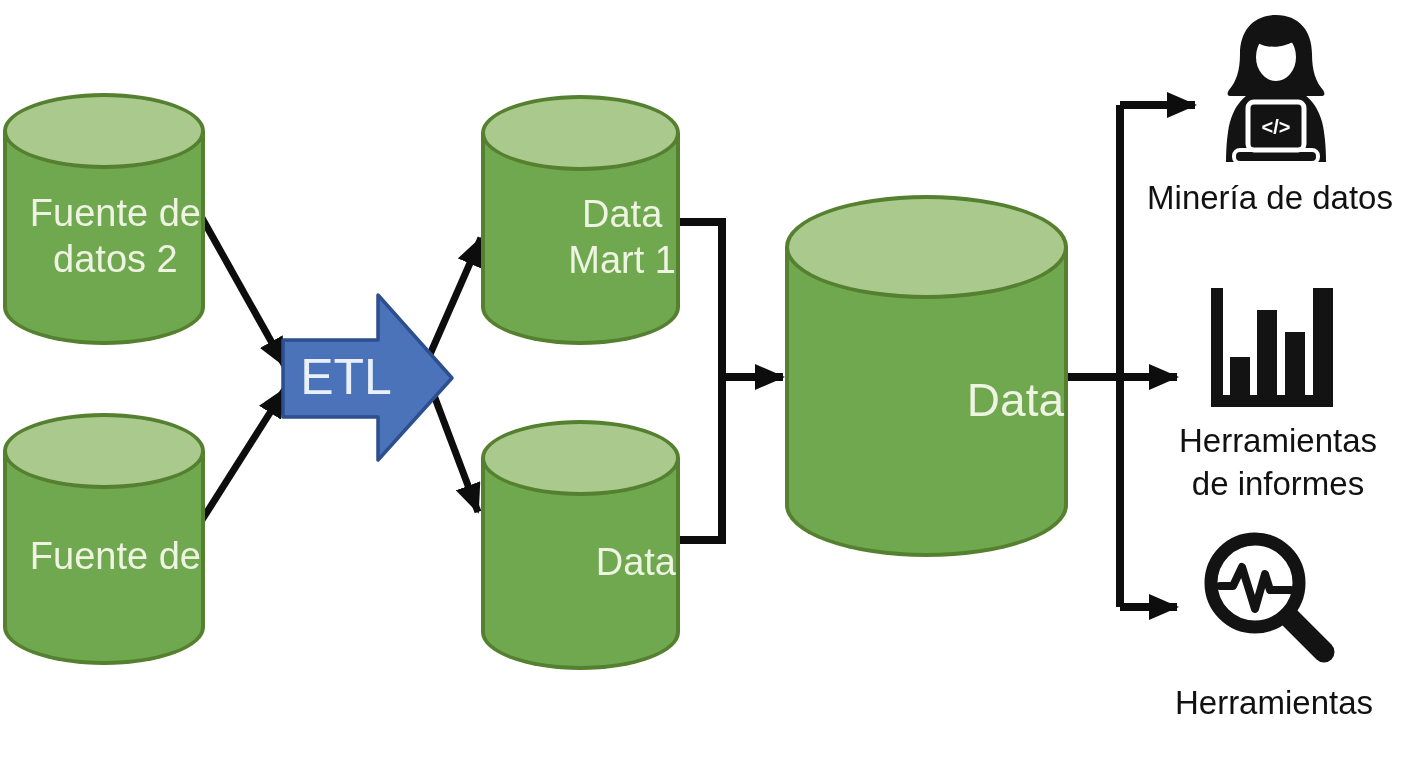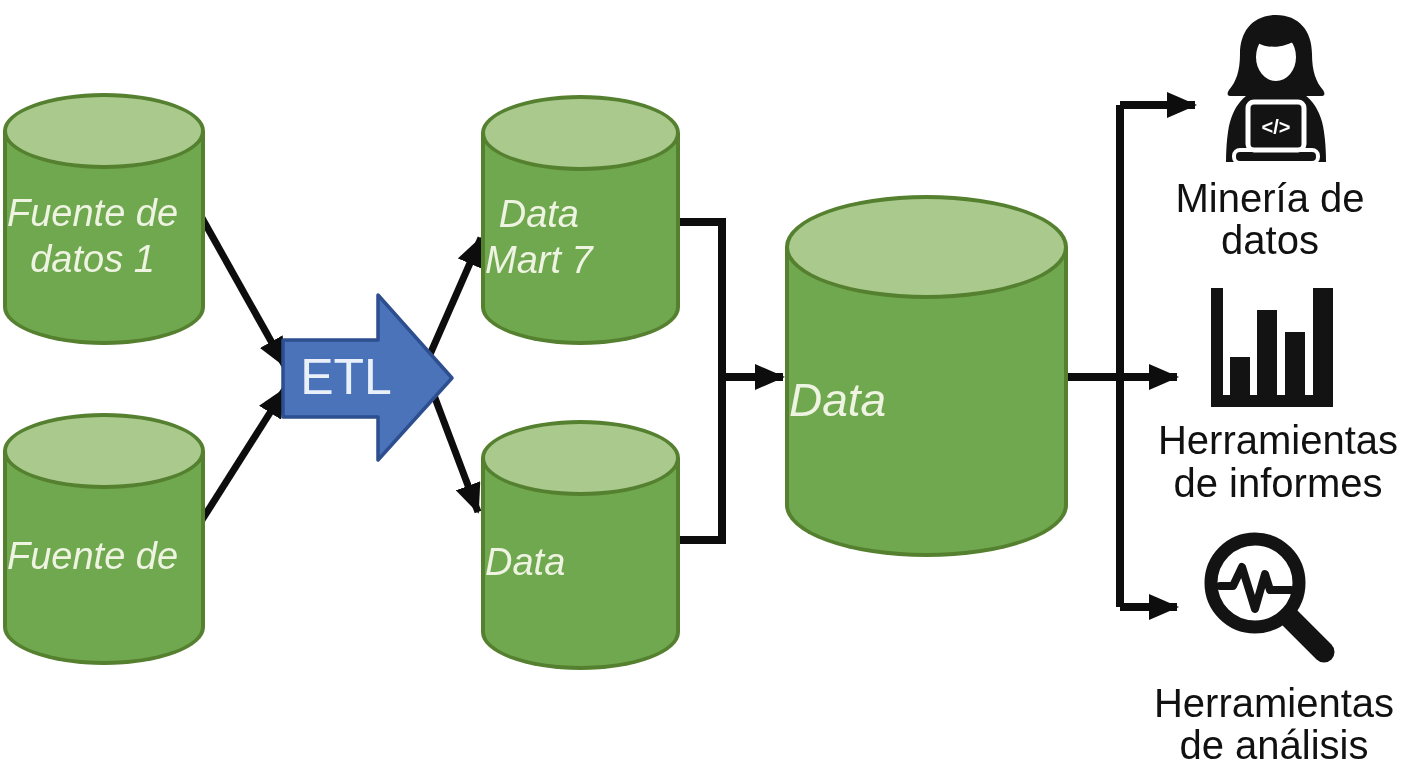--- a/index.html
+++ b/index.html
@@ -24,33 +24,33 @@
   
   .cylinder{position:absolute;}
   .cyl-top{
     position:absolute;left:0;top:0;width:100%;box-sizing:border-box;
     background:var(--cylinder-top-fill);border:4px solid var(--cylinder-border);
     border-radius:50%;z-index:2;
   }
   .cyl-body{
     position:absolute;left:0;right:0;bottom:0;box-sizing:border-box;
     background:var(--cylinder-fill);border:4px solid var(--cylinder-border);border-top:none;
-    z-index:1;display:flex;align-items:center;justify-content:flex-start;text-align:center;font-style:italic;
+    z-index:1;display:flex;align-items:center;justify-content:flex-end;text-align:center;
   }
   .cyl-sm .cyl-top{height:76px;}
   .cyl-sm .cyl-body{top:38px;border-radius:0 0 50% 50% / 0 0 38px 38px;}
   .cyl-lg .cyl-top{height:104px;}
   .cyl-lg .cyl-body{top:52px;border-radius:0 0 50% 50% / 0 0 52px 52px;}
   .cyl-label{color:var(--cylinder-text);font-size:38px;line-height:46px;}
   .cyl-lg .cyl-label{font-size:46px;line-height:55px;}
 
   
   .out-label{
     position:absolute;color:var(--label-text);
-    font-size:40px;line-height:42px;text-align:center;
+    font-size:33px;line-height:42px;text-align:center;
   }
 
   
   .icon-fill{fill:var(--icon);}
   .icon-stroke{stroke:var(--icon);fill:none;}
   .glyph{fill:#ffffff;font:700 20px "Liberation Sans",sans-serif;text-anchor:middle;}
 </style>
 </head>
 <body>
 
@@ -79,40 +79,40 @@
 
     <polygon points="283,340 378,340 378,295 452,378 378,460 378,417 283,417" class="etl-shape"></polygon>
     <text x="346" y="394" class="etl-text">ETL</text>
   </svg>
 
   <div class="cylinder cyl-sm" style="left:3px;top:93px;width:202px;height:252px;">
     <div class="cyl-top"></div>
     <div class="cyl-body">
       <div class="cyl-label">
         <span>Fuente de</span><br>
-        <span>datos 1</span>
+        <span>datos 2</span>
       </div>
     </div>
   </div>
 
   <div class="cylinder cyl-sm" style="left:3px;top:413px;width:202px;height:252px;">
     <div class="cyl-top"></div>
     <div class="cyl-body">
       <div class="cyl-label">
         <span>Fuente de</span><br>
       </div>
     </div>
   </div>
 
   <div class="cylinder cyl-sm" style="left:481px;top:95px;width:199px;height:250px;">
     <div class="cyl-top"></div>
     <div class="cyl-body">
       <div class="cyl-label">
         <span>Data</span><br>
-        <span>Mart 7</span>
+        <span>Mart 1</span>
       </div>
     </div>
   </div>
 
   <div class="cylinder cyl-sm" style="left:481px;top:420px;width:199px;height:250px;">
     <div class="cyl-top"></div>
     <div class="cyl-body">
       <div class="cyl-label">
         <span>Data</span><br>
       </div>
@@ -155,16 +155,15 @@
   </div>
 
   <svg class="layer" style="left:1200px;top:532px;" width="150" height="148" viewBox="0 0 150 148">
     <circle cx="55" cy="51" r="44" class="icon-stroke" stroke-width="13"></circle>
     <polyline points="20,54 33,54 42,35 55,77 65,42 70,58 91,58" class="icon-stroke" stroke-width="8" stroke-linecap="round" stroke-linejoin="round"></polyline>
     <line x1="89" y1="85" x2="124" y2="120" class="icon-stroke" stroke-width="21" stroke-linecap="round"></line>
   </svg>
 
   <div class="out-label" style="left:1139px;top:682px;width:270px;">
     <span>Herramientas</span><br>
-    <span>de análisis</span>
   </div>
 
 </div>
 
 </body></html>

